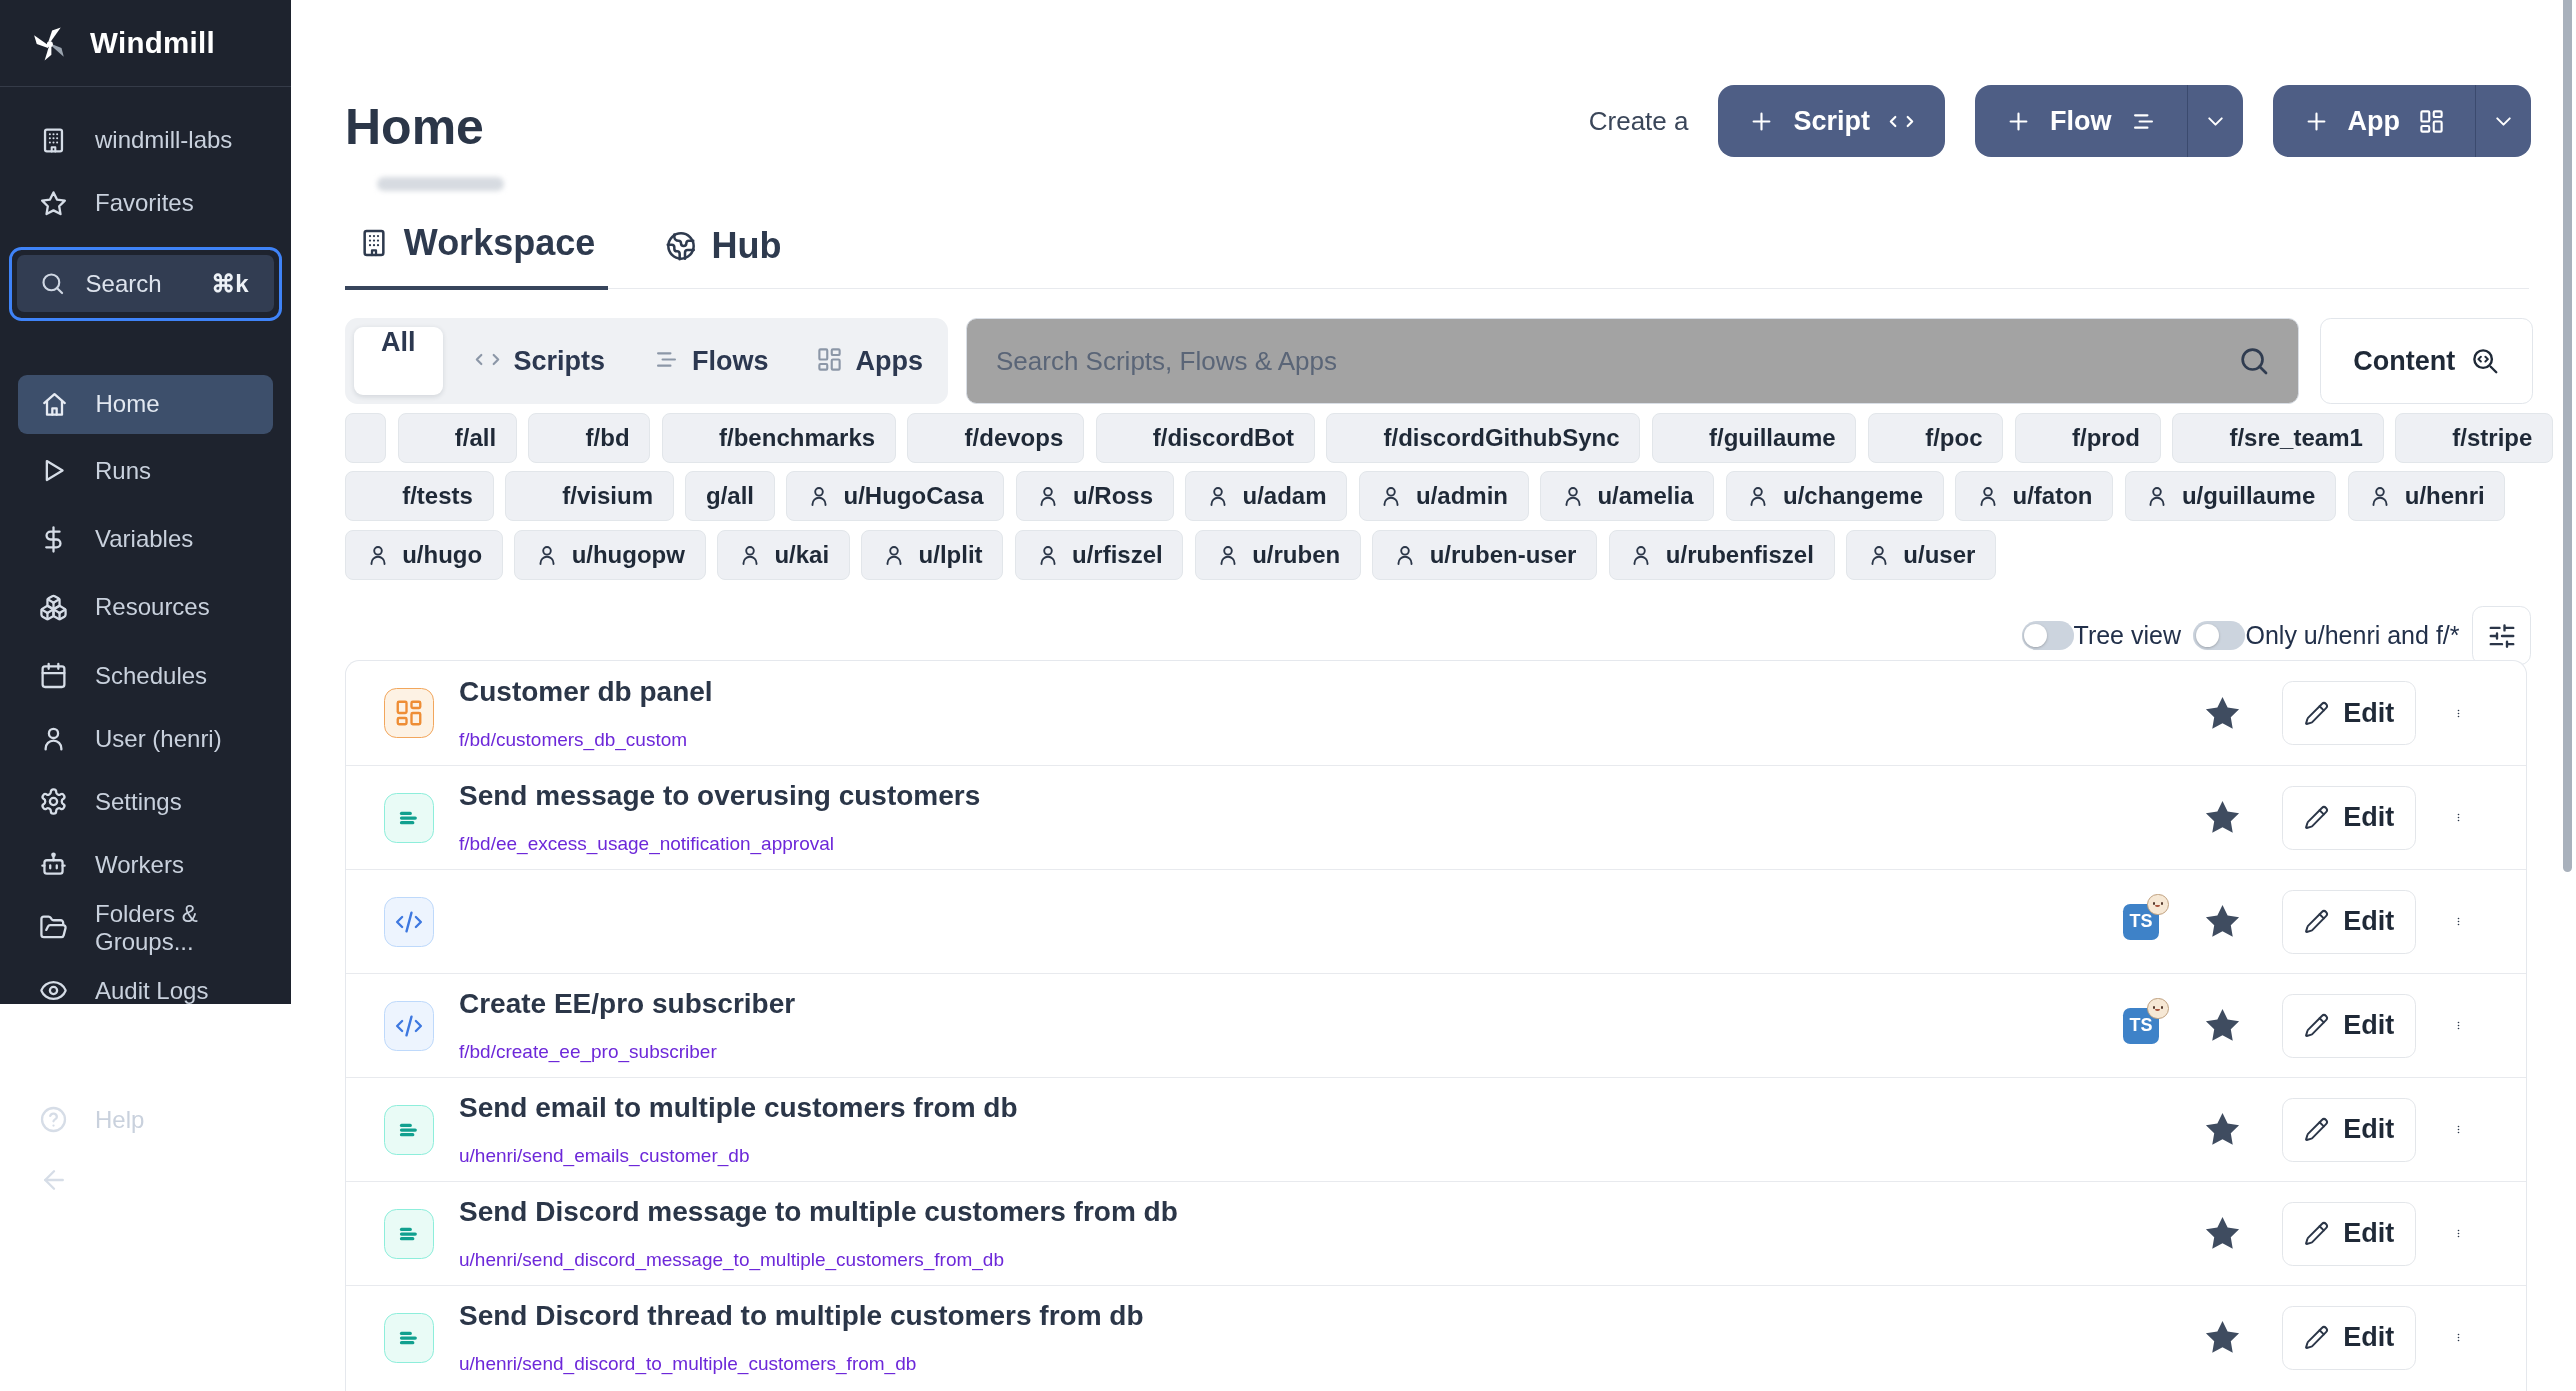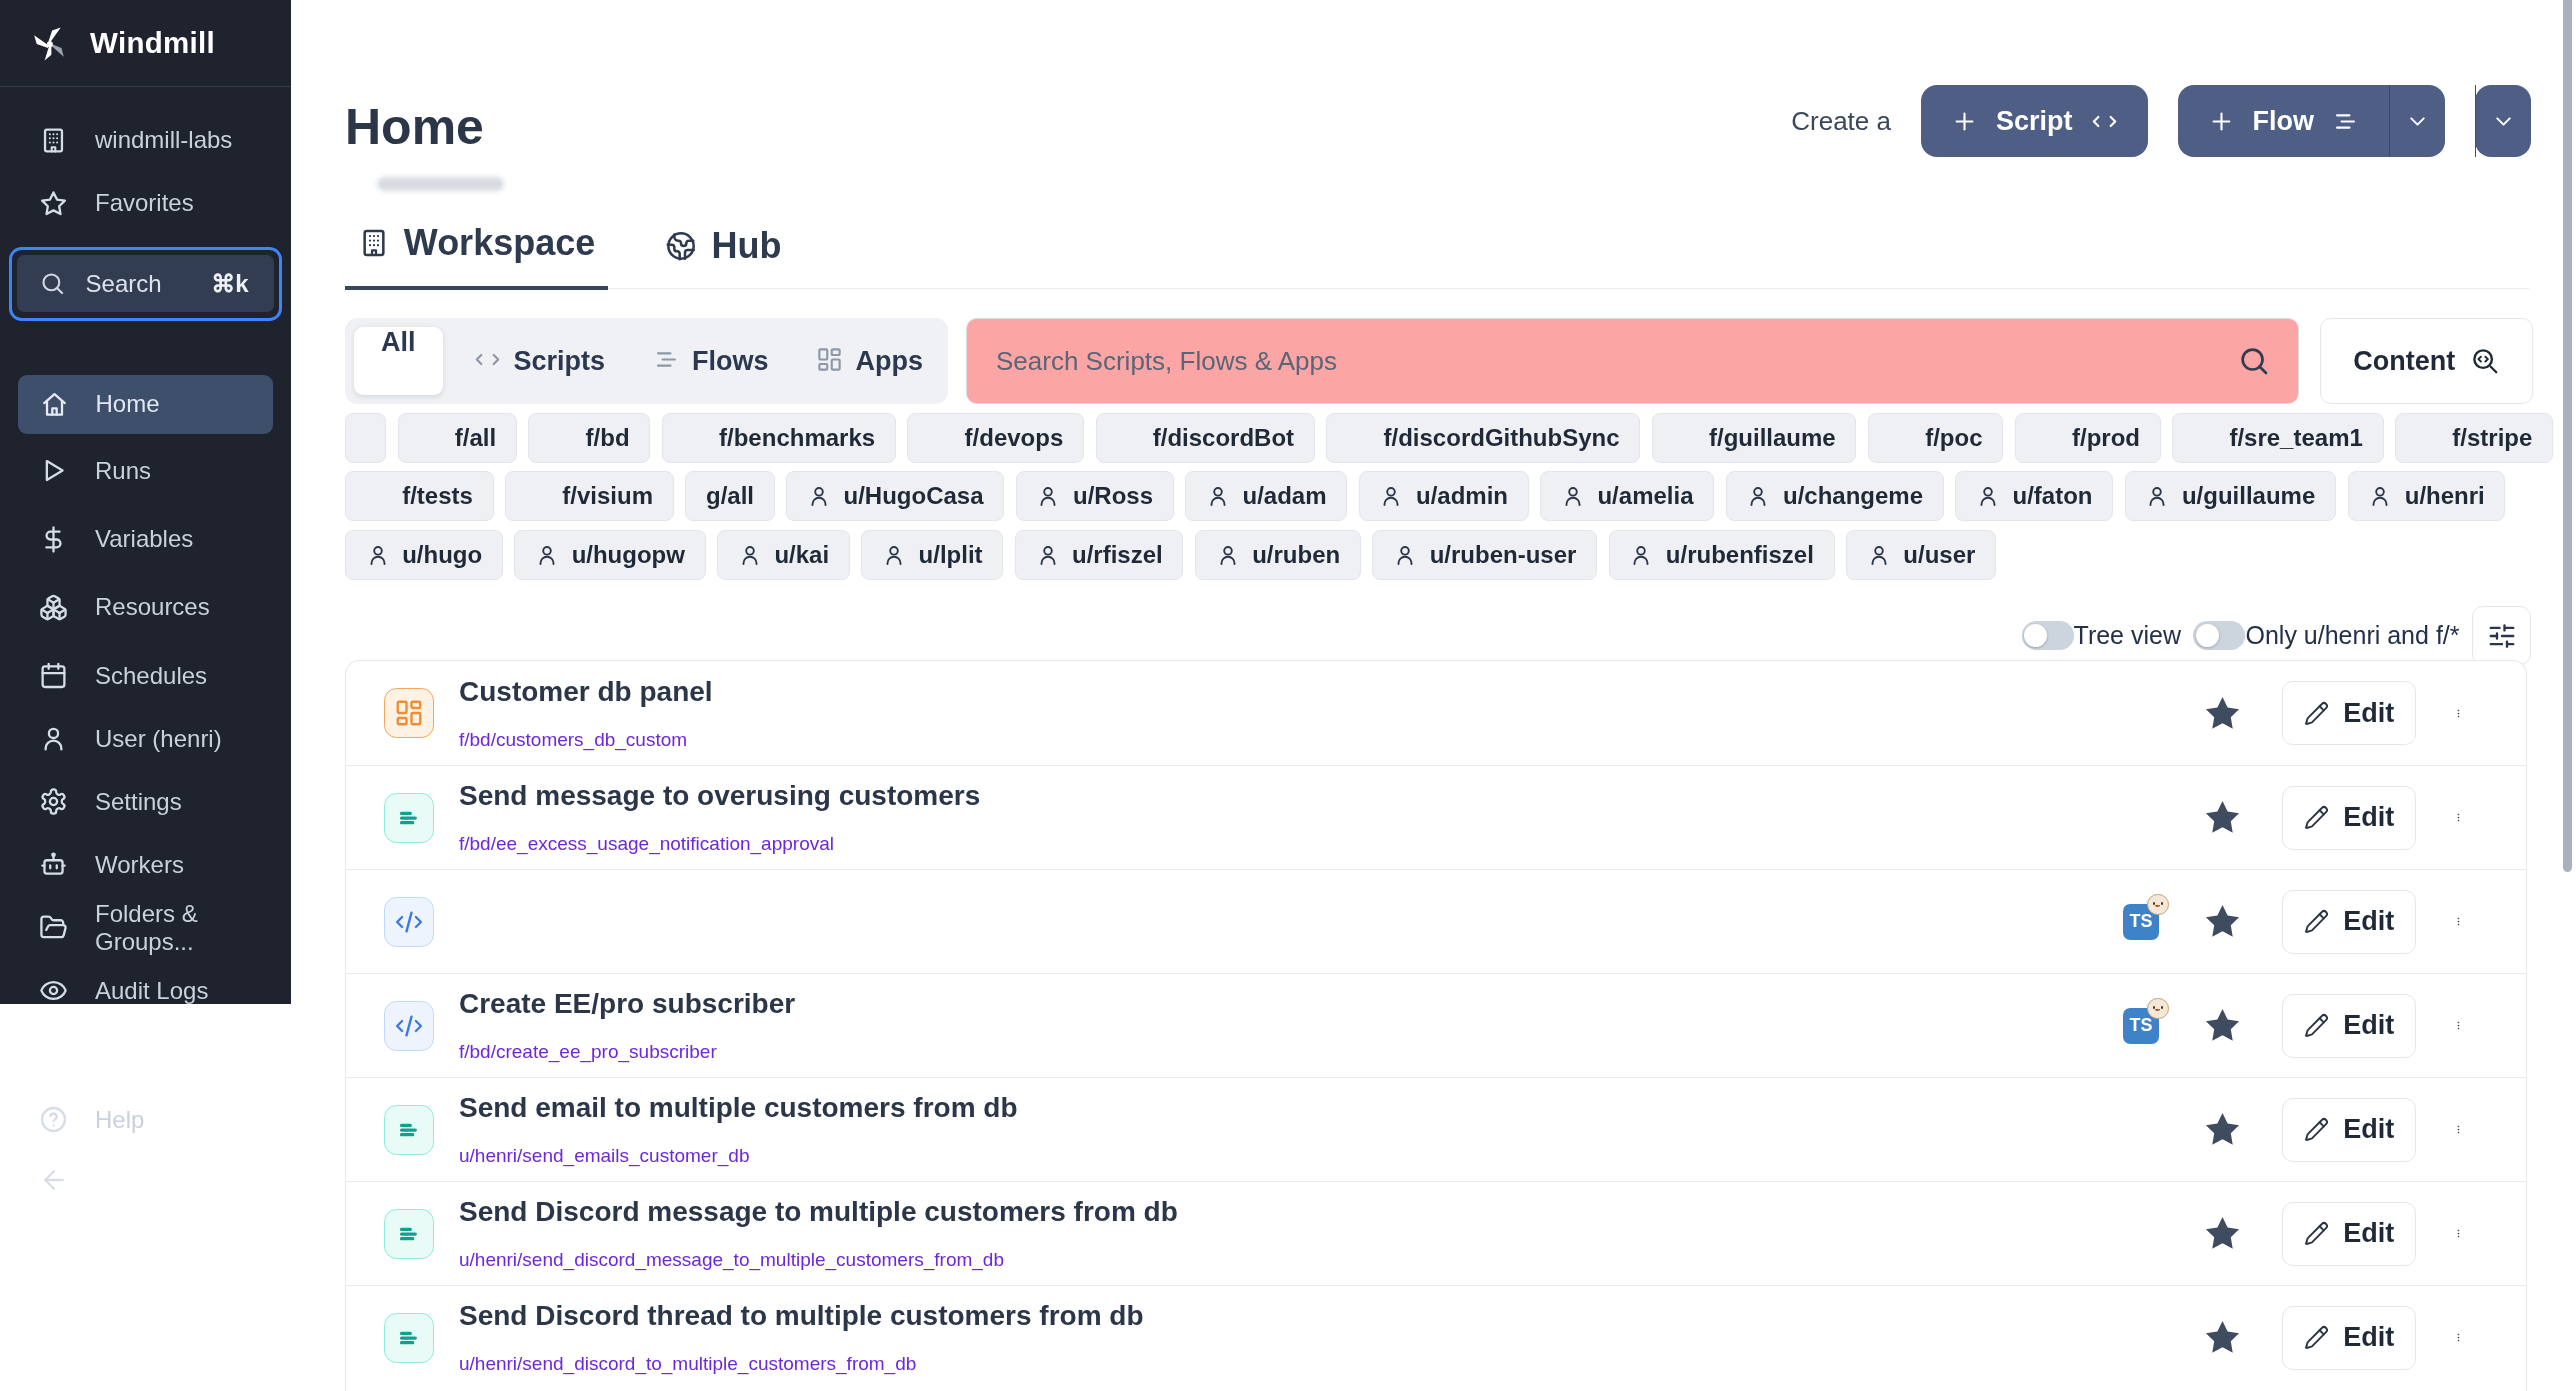--- a/index.html
+++ b/index.html
@@ -48,21 +48,21 @@
   .tab{display:flex;align-items:center;gap:14.3px;font-size:36px;font-weight:600;color:#2e3a4e;padding:0 12.5px 21.5px;cursor:pointer;}
   .tab .ti{width:32px;height:32px;}
   .tab.active{border-bottom:4.5px solid #38455c;margin-bottom:-1.8px;}
   .tab + .tab{margin-left:45px;}
 
   .seg{position:absolute;left:54px;top:318px;width:603px;height:86px;background:#eff1f4;border-radius:12.5px;display:flex;align-items:center;justify-content:space-between;padding:0 9px;box-sizing:border-box;}
   .seg-item{display:flex;align-items:flex-start;gap:12.5px;font-size:27px;font-weight:700;color:#2c3850;padding:0 16px;cursor:pointer;}
   .seg-item .gi{width:27px;height:27px;color:#8c97a7;}
   .seg-item.active{background:#ffffff;border-radius:9px;height:68px;padding:0 27px;box-shadow:0 1.8px 5.4px rgba(20,30,50,.12);}
 
-  .search-box{position:absolute;left:675px;top:318px;width:1333px;height:86px;border:1.8px solid #d9dee5;border-radius:10.7px;box-sizing:border-box;display:flex;align-items:center;background:#fca5a5;}
+  .search-box{position:absolute;left:675px;top:318px;width:1333px;height:86px;border:1.8px solid #d9dee5;border-radius:10.7px;box-sizing:border-box;display:flex;align-items:center;background:#a3a3a3;}
   .search-box input{flex:1;border:none;outline:none;background:transparent;font-size:26px;color:#2b3648;padding:0 0 0 29px;font-family:"Liberation Sans",sans-serif;}
   .search-box input::placeholder{color:#5a6577;}
   .search-box .sbi{width:34px;height:34px;color:#303c50;margin-right:27px;flex:none;cursor:pointer;}
 
   .content-btn{position:absolute;left:2029px;top:318px;width:213px;height:86px;border:1.8px solid #e2e6eb;border-radius:10.7px;box-sizing:border-box;background:#fff;display:flex;align-items:center;justify-content:center;gap:14.3px;font-size:27px;font-weight:700;color:#1f2937;cursor:pointer;}
   .content-btn .ci{width:30px;height:30px;color:#1f2937;}
 
   .chip-row{position:absolute;left:54px;height:50px;display:flex;gap:11.6px;}
   .chip{height:50px;background:#eef0f4;border:0.9px solid #e2e6ea;border-radius:8px;display:flex;align-items:center;padding:0 19.7px;gap:12.5px;font-size:24px;font-weight:600;color:#1f2937;box-sizing:border-box;cursor:pointer;}
   .chip.empty{width:41px;padding:0;}
@@ -321,20 +321,36 @@
       </div>
       <div class="btn-chev">
         <span class="bi" data-icon="chevrondown">
             <svg viewBox="0 0 24 24" fill="none" stroke="currentColor" stroke-width="1.9" stroke-linecap="round" stroke-linejoin="round">
               <path d="m6 9 6 6 6-6"></path>
             </svg>
           </span>
       </div>
     </div>
     <div class="btn-primary">
+      <div class="btn-main">
+        <span class="bi" data-icon="plus">
+            <svg viewBox="0 0 24 24" fill="none" stroke="currentColor" stroke-width="1.9" stroke-linecap="round" stroke-linejoin="round">
+              <path d="M12 5v14M5 12h14"></path>
+            </svg>
+          </span>
+        <span>App</span>
+        <span class="bi" data-icon="dashboard">
+            <svg viewBox="0 0 24 24" fill="none" stroke="currentColor" stroke-width="1.9" stroke-linecap="round" stroke-linejoin="round">
+              <rect x="3" y="3" width="7" height="9" rx="1"></rect>
+              <rect x="14" y="3" width="7" height="5" rx="1"></rect>
+              <rect x="14" y="12" width="7" height="9" rx="1"></rect>
+              <rect x="3" y="16" width="7" height="5" rx="1"></rect>
+            </svg>
+          </span>
+      </div>
       <div class="btn-chev">
         <span class="bi" data-icon="chevrondown">
             <svg viewBox="0 0 24 24" fill="none" stroke="currentColor" stroke-width="1.9" stroke-linecap="round" stroke-linejoin="round">
               <path d="m6 9 6 6 6-6"></path>
             </svg>
           </span>
       </div>
     </div>
   </div>
 

